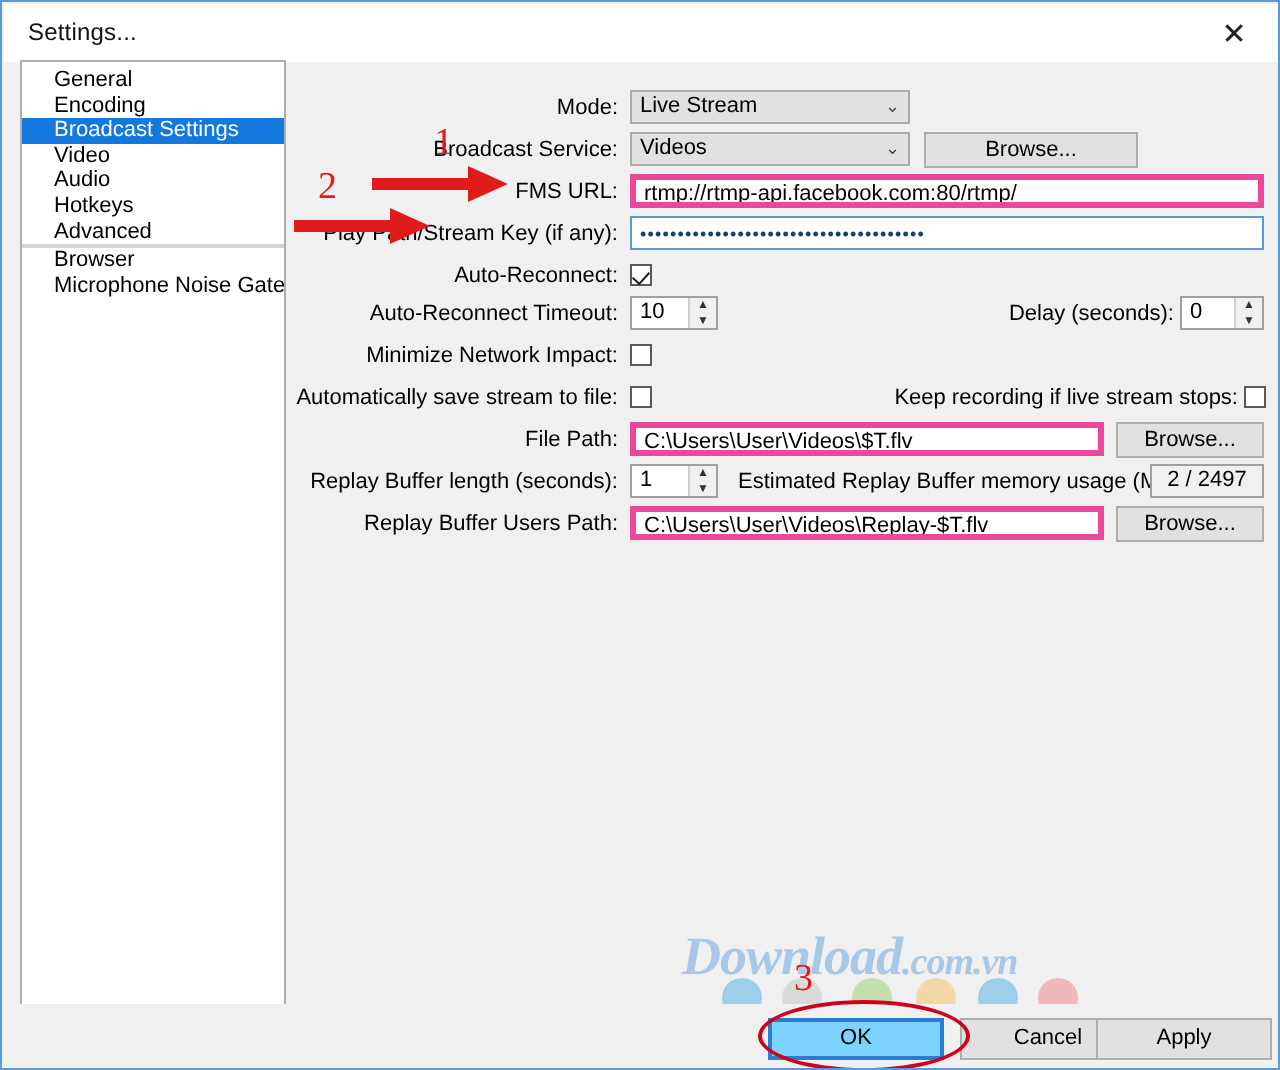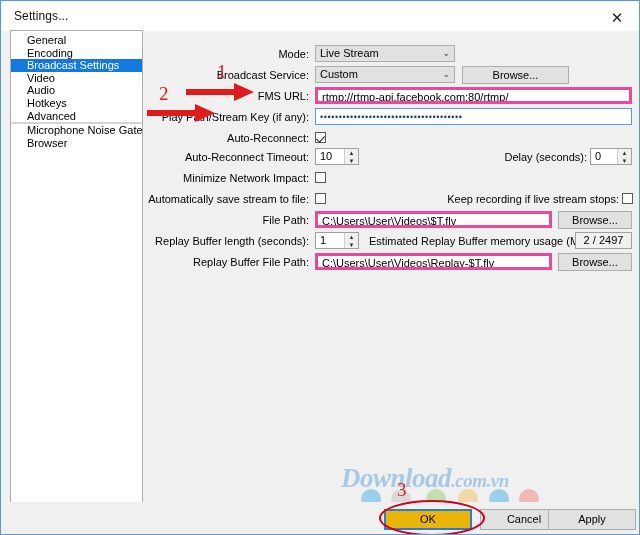--- a/index.html
+++ b/index.html
@@ -150,21 +150,21 @@
     background:#f0f0f0;
   }
   .fbtn{
     position:absolute;top:7px;height:21px;width:88px;
     background:#e1e1e1;border:1px solid #adadad;
     box-sizing:border-box;
     font-size:11px;line-height:19px;text-align:center;color:#000;
     cursor:default;
   }
   .fbtn.default{
-    border:2px solid #2b7cd3;background:#eab308;line-height:17px;
+    border:2px solid #2b7cd3;background:#7dd3fc;line-height:17px;
   }
   
   .wm{
     position:absolute;left:340px;top:462px;width:270px;height:46px;
     pointer-events:none;
   }
   .wm-text{
     position:absolute;left:0;top:0;
     font-family:"Liberation Serif","DejaVu Serif",serif;
     font-size:27px;font-weight:bold;font-style:italic;
@@ -200,38 +200,38 @@
     <div style="height:3px"></div>
     <div class="side-item">General</div>
     <div class="side-item">Encoding</div>
     <div class="side-item selected">Broadcast Settings</div>
     <div class="side-item">Video</div>
     <div class="side-item">Audio</div>
     <div class="side-item">Hotkeys</div>
     <div class="side-item">Advanced</div>
     <div class="side-sep"></div>
     <div class="side-sep"></div>
+    <div class="side-item">Browser</div>
     <div class="side-item">Microphone Noise Gate</div>
-    <div class="side-item">Browser</div>
   </div>
 
   <div class="main">
 
     <div class="row" style="top:15px;">
       <div class="lbl" style="left:0px;width:162px;">Mode:</div>
       <div class="combo" style="left:168px;width:140px;">
         <span>Live Stream</span>
         <span class="arw">⌄</span>
       </div>
     </div>
 
     <div class="row" style="top:36px;">
       <div class="lbl" style="left:0px;width:162px;">Broadcast Service:</div>
       <div class="combo" style="left:168px;width:140px;">
-        <span>Custom</span>
+        <span>Videos</span>
         <span class="arw">⌄</span>
       </div>
       <div class="btn" style="left:315px;width:107px;top:0px;">Browse...</div>
     </div>
 
     <div class="row" style="top:57px;">
       <div class="lbl" style="left:0px;width:162px;">FMS URL:</div>
       <div class="txt" style="left:168px;width:317px;">rtmp://rtmp-api.facebook.com:80/rtmp/</div>
     </div>
 
@@ -289,21 +289,21 @@
         <span class="btns">
           <span class="u">▲</span>
           <span class="d">▼</span>
         </span>
       </div>
       <div class="lbl" style="left:222px;width:200px;text-align:right;">Estimated Replay Buffer memory usage (MB):</div>
       <div class="ro" style="left:428px;width:57px;">2 / 2497</div>
     </div>
 
     <div class="row" style="top:223px;">
-      <div class="lbl" style="left:0px;width:162px;">Replay Buffer File Path:</div>
+      <div class="lbl" style="left:0px;width:162px;">Replay Buffer Users Path:</div>
       <div class="txt" style="left:168px;width:237px;">C:\Users\User\Videos\Replay-$T.flv</div>
       <div class="btn" style="left:411px;width:74px;top:0px;">Browse...</div>
     </div>
 
   </div>
 
   <div class="wm">
     <div class="wm-dot" style="left:20px;top:26px;width:20px;height:20px;background:#5ab4e6;"></div>
     <div class="wm-dot" style="left:50px;top:26px;width:20px;height:20px;background:#c9c9c9;"></div>
     <div class="wm-dot" style="left:85px;top:26px;width:20px;height:20px;background:#9ecf7a;"></div>

